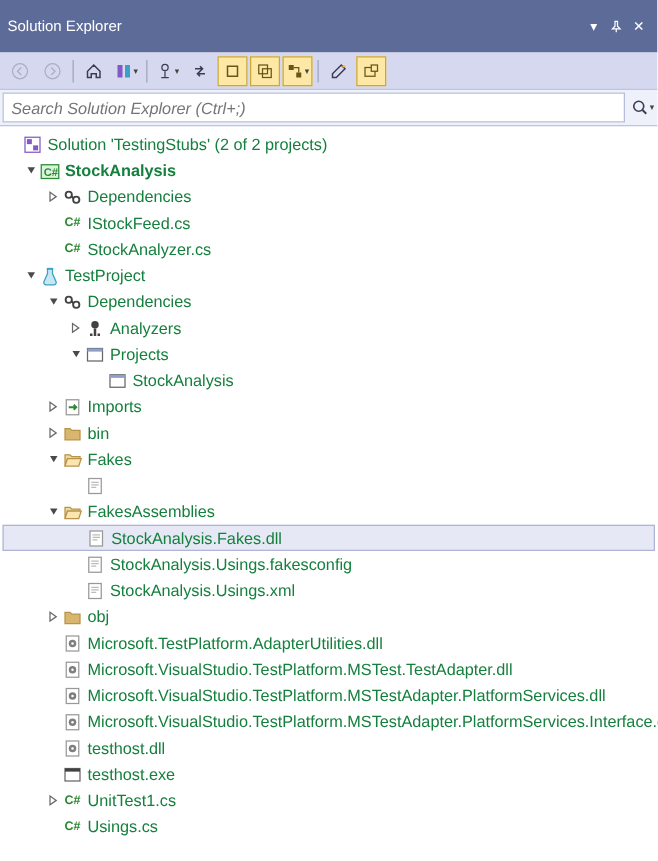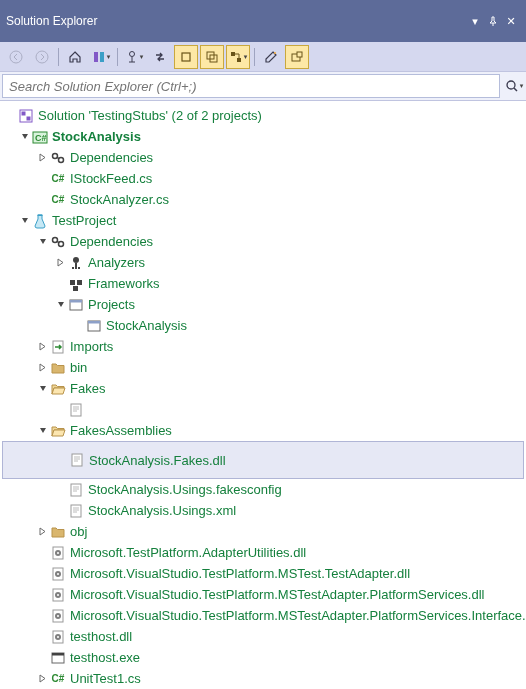--- a/index.html
+++ b/index.html
@@ -15,21 +15,21 @@
 .tbtn.disabled { opacity: 0.5; cursor: default; }
 .tsep { width: 1px; height: 18px; background: #9fa4c0; margin: 0 2px; }
 .dropdown-arrow { font-size: 7px; margin-left: 1px; color: #444; }
 
 .search-row { display: flex; background: #eef0fa; border-bottom: 1px solid #c0c4e0; }
 .search-input { flex: 1; height: 24px; border: 1px solid #b5bddb; margin: 2px; padding: 2px 6px; font-size: 13px; background: #fff; color: #c2410c; font-style: italic; }
 .search-btn { width: 24px; display: flex; align-items: center; justify-content: center; cursor: pointer; }
 
 .tree { padding: 4px 2px; overflow-y: auto; height: calc(100% - 82px); }
 .node { display: flex; align-items: center; height: 21px; white-space: nowrap; cursor: default; padding-right: 4px; }
-.node.selected { background: #e6e8f5; border: 1px solid #b0b5d6; height: 38px; }
+.node.selected { background: #e6e8f5; border: 1px solid #b0b5d6; height: 21px; }
 .twisty { width: 14px; height: 14px; display: flex; align-items: center; justify-content: center; margin-right: 0; cursor: pointer; }
 .twisty svg { width: 9px; height: 9px; }
 .icon { width: 16px; height: 16px; margin-right: 4px; display: flex; align-items: center; justify-content: center; flex-shrink: 0; }
 .node-label { font-size: 13px; color: #15803d; }
 .node-label.bold { font-weight: 600; }
 
 
 .cs-green { color: #2d8a33; font-weight: 700; font-size: 10px; }
 .folder { fill: #d9b66e; stroke: #b8934b; }
 .folder-open { fill: #f0d799; stroke: #b8934b; }
@@ -292,143 +292,135 @@
           <use href="#tw-closed"></use>
         </svg>
       </span>
     <span class="icon">
         <svg width="16" height="16">
           <use href="#analyz"></use>
         </svg>
       </span>
     <span class="node-label">Analyzers</span>
   </div>
+  <div class="node" style="padding-left:52px">
+    <span class="twisty">
+        <svg>
+          <use href="#tw-open"></use>
+        </svg>
+      </span>
+    <span class="icon">
+        <svg width="16" height="16">
+          <use href="#winprj"></use>
+        </svg>
+      </span>
+    <span class="node-label">Projects</span>
+  </div>
+  <div class="node" style="padding-left:84px">
+    <span class="icon">
+        <svg width="16" height="16">
+          <use href="#winprj"></use>
+        </svg>
+      </span>
+    <span class="node-label">StockAnalysis</span>
+  </div>
+  <div class="node" style="padding-left:34px">
+    <span class="twisty">
+        <svg>
+          <use href="#tw-closed"></use>
+        </svg>
+      </span>
+    <span class="icon">
+        <svg width="16" height="16">
+          <use href="#imports"></use>
+        </svg>
+      </span>
+    <span class="node-label">Imports</span>
+  </div>
+  <div class="node" style="padding-left:34px">
+    <span class="twisty">
+        <svg>
+          <use href="#tw-closed"></use>
+        </svg>
+      </span>
+    <span class="icon">
+        <svg width="16" height="16">
+          <use href="#folder"></use>
+        </svg>
+      </span>
+    <span class="node-label">bin</span>
+  </div>
+  <div class="node" style="padding-left:34px">
+    <span class="twisty">
+        <svg>
+          <use href="#tw-open"></use>
+        </svg>
+      </span>
+    <span class="icon">
+        <svg width="16" height="16">
+          <use href="#folder-open"></use>
+        </svg>
+      </span>
+    <span class="node-label">Fakes</span>
+  </div>
   <div class="node" style="padding-left:66px">
     <span class="icon">
         <svg width="16" height="16">
-          <use href="#framew"></use>
-        </svg>
-      </span>
-    <span class="node-label">Frameworks</span>
-  </div>
-  <div class="node" style="padding-left:52px">
-    <span class="twisty">
-        <svg>
-          <use href="#tw-open"></use>
-        </svg>
-      </span>
-    <span class="icon">
-        <svg width="16" height="16">
-          <use href="#winprj"></use>
-        </svg>
-      </span>
-    <span class="node-label">Projects</span>
-  </div>
-  <div class="node" style="padding-left:84px">
-    <span class="icon">
-        <svg width="16" height="16">
-          <use href="#winprj"></use>
-        </svg>
-      </span>
-    <span class="node-label">StockAnalysis</span>
-  </div>
-  <div class="node" style="padding-left:34px">
-    <span class="twisty">
-        <svg>
-          <use href="#tw-closed"></use>
-        </svg>
-      </span>
-    <span class="icon">
-        <svg width="16" height="16">
-          <use href="#imports"></use>
-        </svg>
-      </span>
-    <span class="node-label">Imports</span>
+          <use href="#doc"></use>
+        </svg>
+      </span>
+  </div>
+  <div class="node" style="padding-left:34px">
+    <span class="twisty">
+        <svg>
+          <use href="#tw-open"></use>
+        </svg>
+      </span>
+    <span class="icon">
+        <svg width="16" height="16">
+          <use href="#folder-open"></use>
+        </svg>
+      </span>
+    <span class="node-label">FakesAssemblies</span>
+  </div>
+  <div class="node selected" style="padding-left:66px">
+    <span class="icon">
+        <svg width="16" height="16">
+          <use href="#doc"></use>
+        </svg>
+      </span>
+    <span class="node-label">StockAnalysis.Fakes.dll</span>
+  </div>
+  <div class="node" style="padding-left:66px">
+    <span class="icon">
+        <svg width="16" height="16">
+          <use href="#doc"></use>
+        </svg>
+      </span>
+    <span class="node-label">StockAnalysis.Usings.fakesconfig</span>
+  </div>
+  <div class="node" style="padding-left:66px">
+    <span class="icon">
+        <svg width="16" height="16">
+          <use href="#doc"></use>
+        </svg>
+      </span>
+    <span class="node-label">StockAnalysis.Usings.xml</span>
   </div>
   <div class="node" style="padding-left:34px">
     <span class="twisty">
         <svg>
           <use href="#tw-closed"></use>
         </svg>
       </span>
     <span class="icon">
         <svg width="16" height="16">
           <use href="#folder"></use>
         </svg>
       </span>
-    <span class="node-label">bin</span>
-  </div>
-  <div class="node" style="padding-left:34px">
-    <span class="twisty">
-        <svg>
-          <use href="#tw-open"></use>
-        </svg>
-      </span>
-    <span class="icon">
-        <svg width="16" height="16">
-          <use href="#folder-open"></use>
-        </svg>
-      </span>
-    <span class="node-label">Fakes</span>
-  </div>
-  <div class="node" style="padding-left:66px">
-    <span class="icon">
-        <svg width="16" height="16">
-          <use href="#doc"></use>
-        </svg>
-      </span>
-  </div>
-  <div class="node" style="padding-left:34px">
-    <span class="twisty">
-        <svg>
-          <use href="#tw-open"></use>
-        </svg>
-      </span>
-    <span class="icon">
-        <svg width="16" height="16">
-          <use href="#folder-open"></use>
-        </svg>
-      </span>
-    <span class="node-label">FakesAssemblies</span>
-  </div>
-  <div class="node selected" style="padding-left:66px">
-    <span class="icon">
-        <svg width="16" height="16">
-          <use href="#doc"></use>
-        </svg>
-      </span>
-    <span class="node-label">StockAnalysis.Fakes.dll</span>
-  </div>
-  <div class="node" style="padding-left:66px">
-    <span class="icon">
-        <svg width="16" height="16">
-          <use href="#doc"></use>
-        </svg>
-      </span>
-    <span class="node-label">StockAnalysis.Usings.fakesconfig</span>
-  </div>
-  <div class="node" style="padding-left:66px">
-    <span class="icon">
-        <svg width="16" height="16">
-          <use href="#doc"></use>
-        </svg>
-      </span>
-    <span class="node-label">StockAnalysis.Usings.xml</span>
-  </div>
-  <div class="node" style="padding-left:34px">
-    <span class="twisty">
-        <svg>
-          <use href="#tw-closed"></use>
-        </svg>
-      </span>
-    <span class="icon">
-        <svg width="16" height="16">
-          <use href="#folder"></use>
-        </svg>
-      </span>
     <span class="node-label">obj</span>
   </div>
   <div class="node" style="padding-left:48px">
     <span class="icon">
         <svg width="16" height="16">
           <use href="#dll"></use>
         </svg>
       </span>
     <span class="node-label">Microsoft.TestPlatform.AdapterUtilities.dll</span>
   </div>

